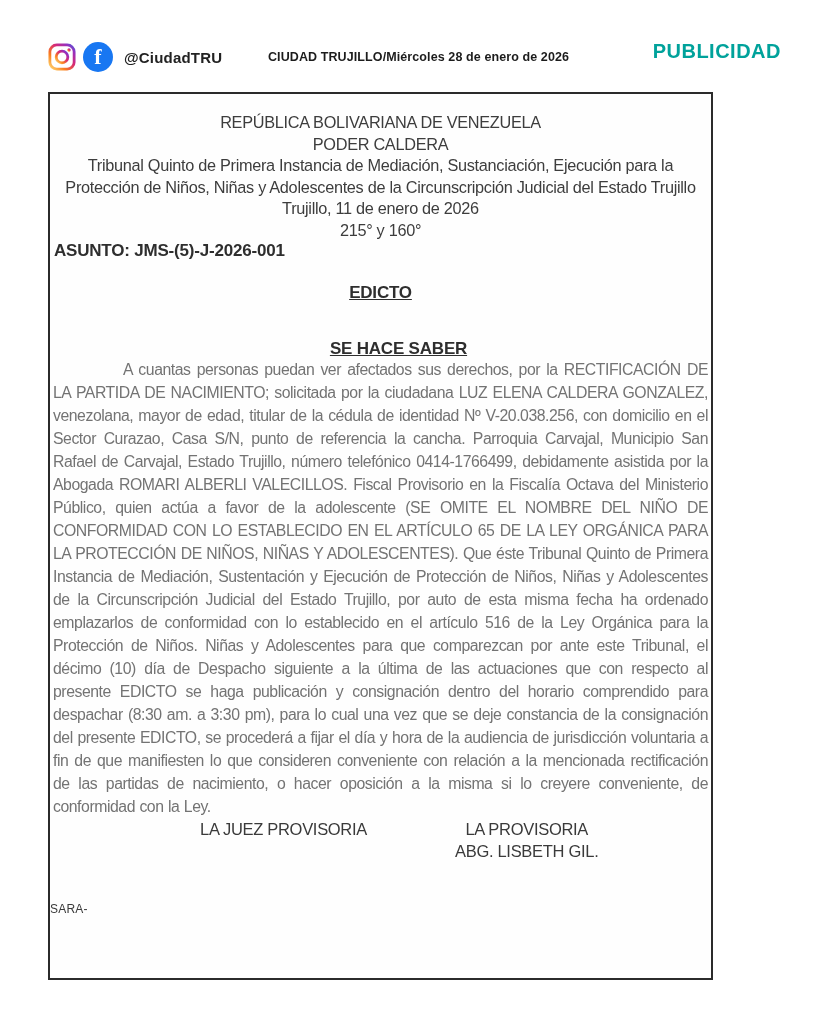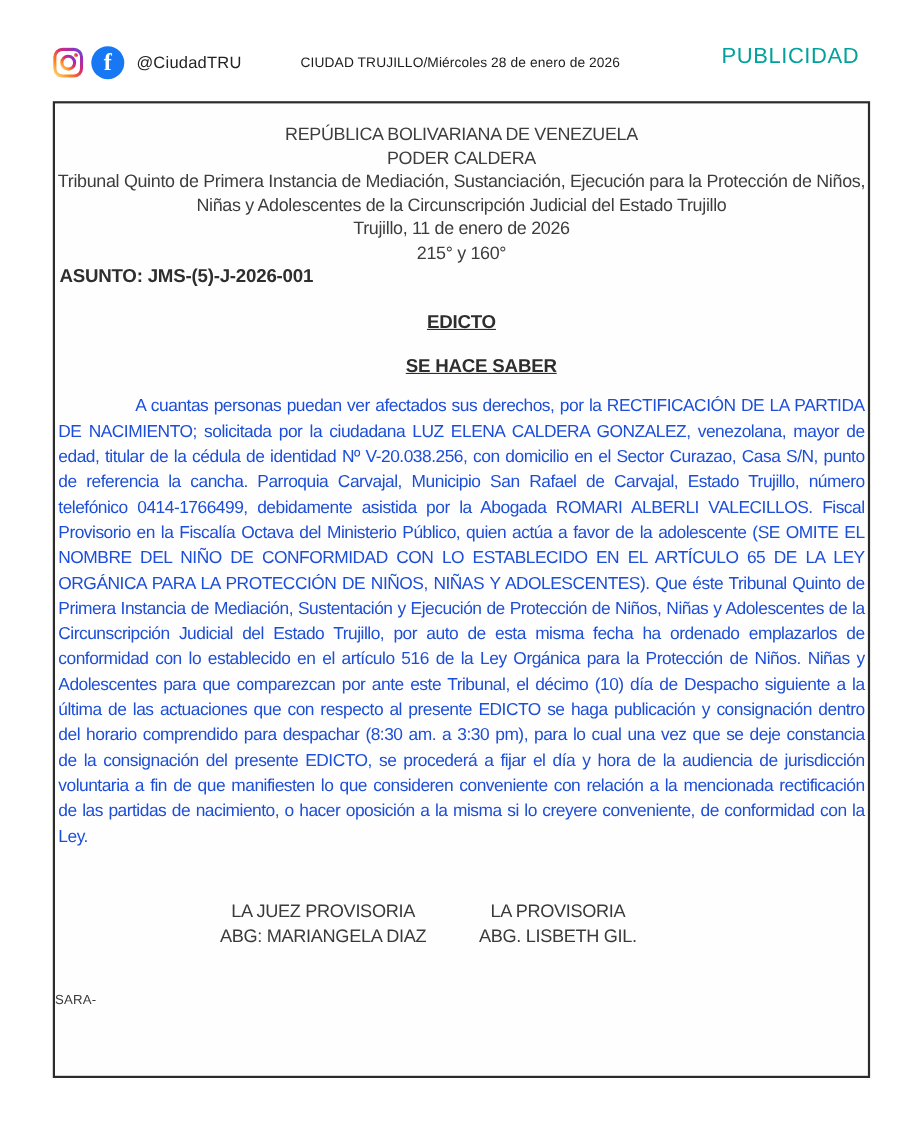--- a/index.html
+++ b/index.html
@@ -17,63 +17,63 @@
   .masthead-row { position:absolute; top:40px; left:48px; right:48px; height:36px; }
   .social { position:absolute; left:0; top:2px; display:flex; align-items:center; gap:7px; }
   .ig-icon { width:28px; height:28px; display:block; }
   .fb-icon {
     width:30px; height:30px; border-radius:50%;
     background:#1877f2; color:#ffffff;
     display:flex; align-items:center; justify-content:center;
     font-weight:bold; font-size:22px; line-height:1;
     font-family:"Liberation Serif","DejaVu Serif",serif;
   }
-  .handle { font-size:15px; font-weight:normal; color:#222222; letter-spacing:0.2px; margin-left:4px; }
+  .handle { font-size:15px; font-weight:bold; color:#222222; letter-spacing:0.2px; margin-left:4px; }
   .masthead {
     position:absolute; left:50%; top:10px; transform:translateX(-50%);
-    font-size:12.5px; font-weight:normal; color:#1c1c1c; white-space:nowrap;
+    font-size:12.5px; font-weight:bold; color:#1c1c1c; white-space:nowrap;
     letter-spacing:0.1px;
   }
   .publicidad {
     position:absolute; right:8px; top:0;
-    font-size:20px; font-weight:normal; letter-spacing:0.5px;text-align:right;
+    font-size:20px; font-weight:bold; letter-spacing:0.5px;text-align:right;
   }
 
   
   .doc-box {
-    position:absolute; left:48px; top:92px; width:743px; height:888px;
+    position:absolute; left:48px; top:92px; width:665px; height:888px;
     border:2px solid #2b2b2b;
     background:#fefefe;
   }
   .court-header {
     position:absolute; top:18px; left:2px; right:2px;
     text-align:center; font-size:16.3px; line-height:21.6px;
     color:#3d3d3d; letter-spacing:-0.3px;
   }
   .asunto {
     position:absolute; top:147px; left:4px;
     font-weight:bold; font-size:17px; color:#2e2e2e; letter-spacing:-0.2px;
   }
   .edicto-title, .saber-title {
     position:absolute; left:0; right:0; text-align:center;
     font-weight:bold; font-size:17px; color:#2e2e2e;
     text-decoration:underline; letter-spacing:-0.2px;
   }
   .edicto-title { top:189px; }
-  .saber-title  { top:229px;padding-left:36px; }
+  .saber-title  { top:245px;padding-left:36px; }
   .body-par {
     position:absolute; top:264px; left:3px; right:3px;
     text-align:justify; text-indent:70px;
     font-size:15.8px; line-height:23px; letter-spacing:-0.45px;
-    color:#1d4ed8;
+    color:#737373;
     word-spacing:0.5px;
   }
   .signatures {
     position:absolute; top:724px; left:150px; right:40px;
-    display:flex; gap:48px;
+    display:flex; gap:88px;
     font-size:16.5px; line-height:22px; color:#3a3a3a; letter-spacing:-0.3px;
   }
   .sig-col { text-align:center; }
   .footer-initials {
     position:absolute; top:808px; left:0px;
     font-size:12px; color:#3a3a3a; letter-spacing:0.2px;
   }
 </style>
 </head>
 <body>
@@ -116,21 +116,20 @@
     <div class="asunto">ASUNTO: JMS-(5)-J-2026-001</div>
 
     <div class="edicto-title">EDICTO</div>
     <div class="saber-title">SE HACE SABER</div>
 
     <p class="body-par">A cuantas personas puedan ver afectados sus derechos, por la RECTIFICACIÓN DE LA PARTIDA DE NACIMIENTO; solicitada por la ciudadana LUZ ELENA CALDERA GONZALEZ, venezolana, mayor de edad, titular de la cédula de identidad Nº V-20.038.256, con domicilio en el Sector Curazao, Casa S/N, punto de referencia la cancha. Parroquia Carvajal, Municipio San Rafael de Carvajal, Estado Trujillo, número telefónico 0414-1766499, debidamente asistida por la Abogada ROMARI ALBERLI VALECILLOS. Fiscal Provisorio en la Fiscalía Octava del Ministerio Público, quien actúa a favor de la adolescente (SE OMITE EL NOMBRE DEL NIÑO DE CONFORMIDAD CON LO ESTABLECIDO EN EL ARTÍCULO 65 DE LA LEY ORGÁNICA PARA LA PROTECCIÓN DE NIÑOS, NIÑAS Y ADOLESCENTES). Que éste Tribunal Quinto de Primera Instancia de Mediación, Sustentación y Ejecución de Protección de Niños, Niñas y Adolescentes de la Circunscripción Judicial del Estado Trujillo, por auto de esta misma fecha ha ordenado emplazarlos de conformidad con lo establecido en el artículo 516 de la Ley Orgánica para la Protección de Niños. Niñas y Adolescentes para que comparezcan por ante este Tribunal, el décimo (10) día de Despacho siguiente a la última de las actuaciones que con respecto al presente EDICTO se haga publicación y consignación dentro del horario comprendido para despachar (8:30 am. a 3:30 pm), para lo cual una vez que se deje constancia de la consignación del presente EDICTO, se procederá a fijar el día y hora de la audiencia de jurisdicción voluntaria a fin de que manifiesten lo que consideren conveniente con relación a la mencionada rectificación de las partidas de nacimiento, o hacer oposición a la misma si lo creyere conveniente, de conformidad con la Ley.</p>
 
     <div class="signatures">
       <div class="sig-col">
         <div>LA JUEZ PROVISORIA</div>
-        <div>ABG: MARIANGELA DIAZ</div>
       </div>
       <div class="sig-col">
         <div>LA PROVISORIA</div>
         <div>ABG. LISBETH GIL.</div>
       </div>
     </div>
 
     <div class="footer-initials">SARA-</div>
   </div>
 </div>

